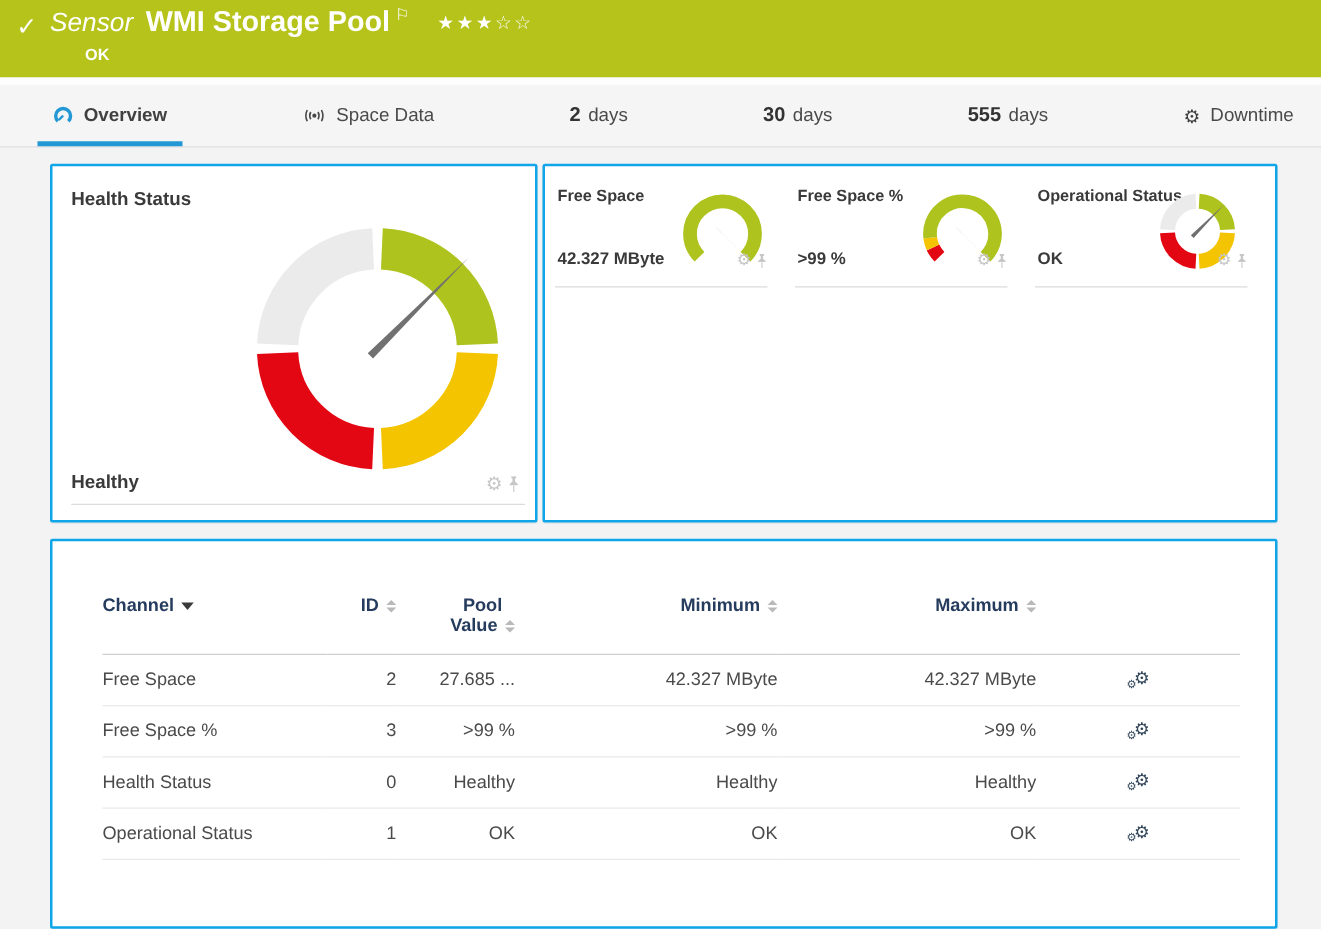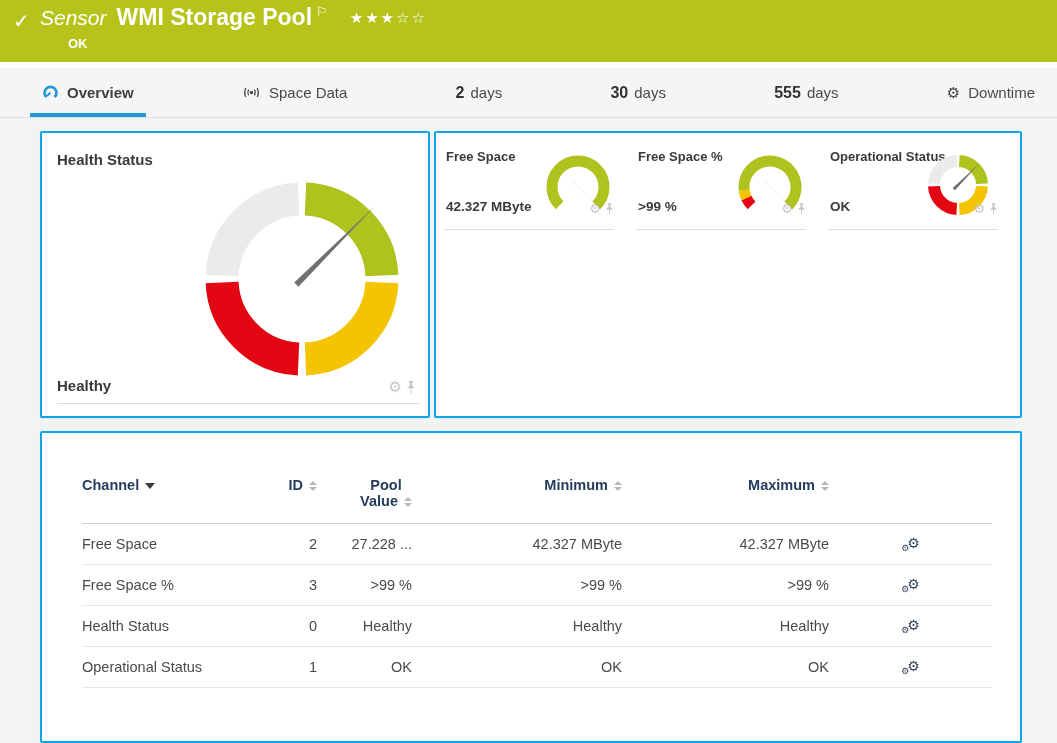--- a/index.html
+++ b/index.html
@@ -234,21 +234,21 @@
         <th>
           <span>Maximum</span><span class="sort-i"><i class="up"></i><i class="dn"></i></span>
         </th>
         <th></th>
       </tr>
     </thead>
     <tbody>
       <tr>
         <td class="cell-channel">Free Space</td>
         <td>2</td>
-        <td>27.228 ...</td>
+        <td>27.685 ...</td>
         <td>42.327 MByte</td>
         <td>42.327 MByte</td>
         <td class="cell-gear"><span class="gears glyph"><span class="g2">⚙</span><span class="g1">⚙</span></span></td>
       </tr>
       <tr>
         <td class="cell-channel">Free Space %</td>
         <td>3</td>
         <td>&gt;99 %</td>
         <td>&gt;99 %</td>
         <td>&gt;99 %</td>

